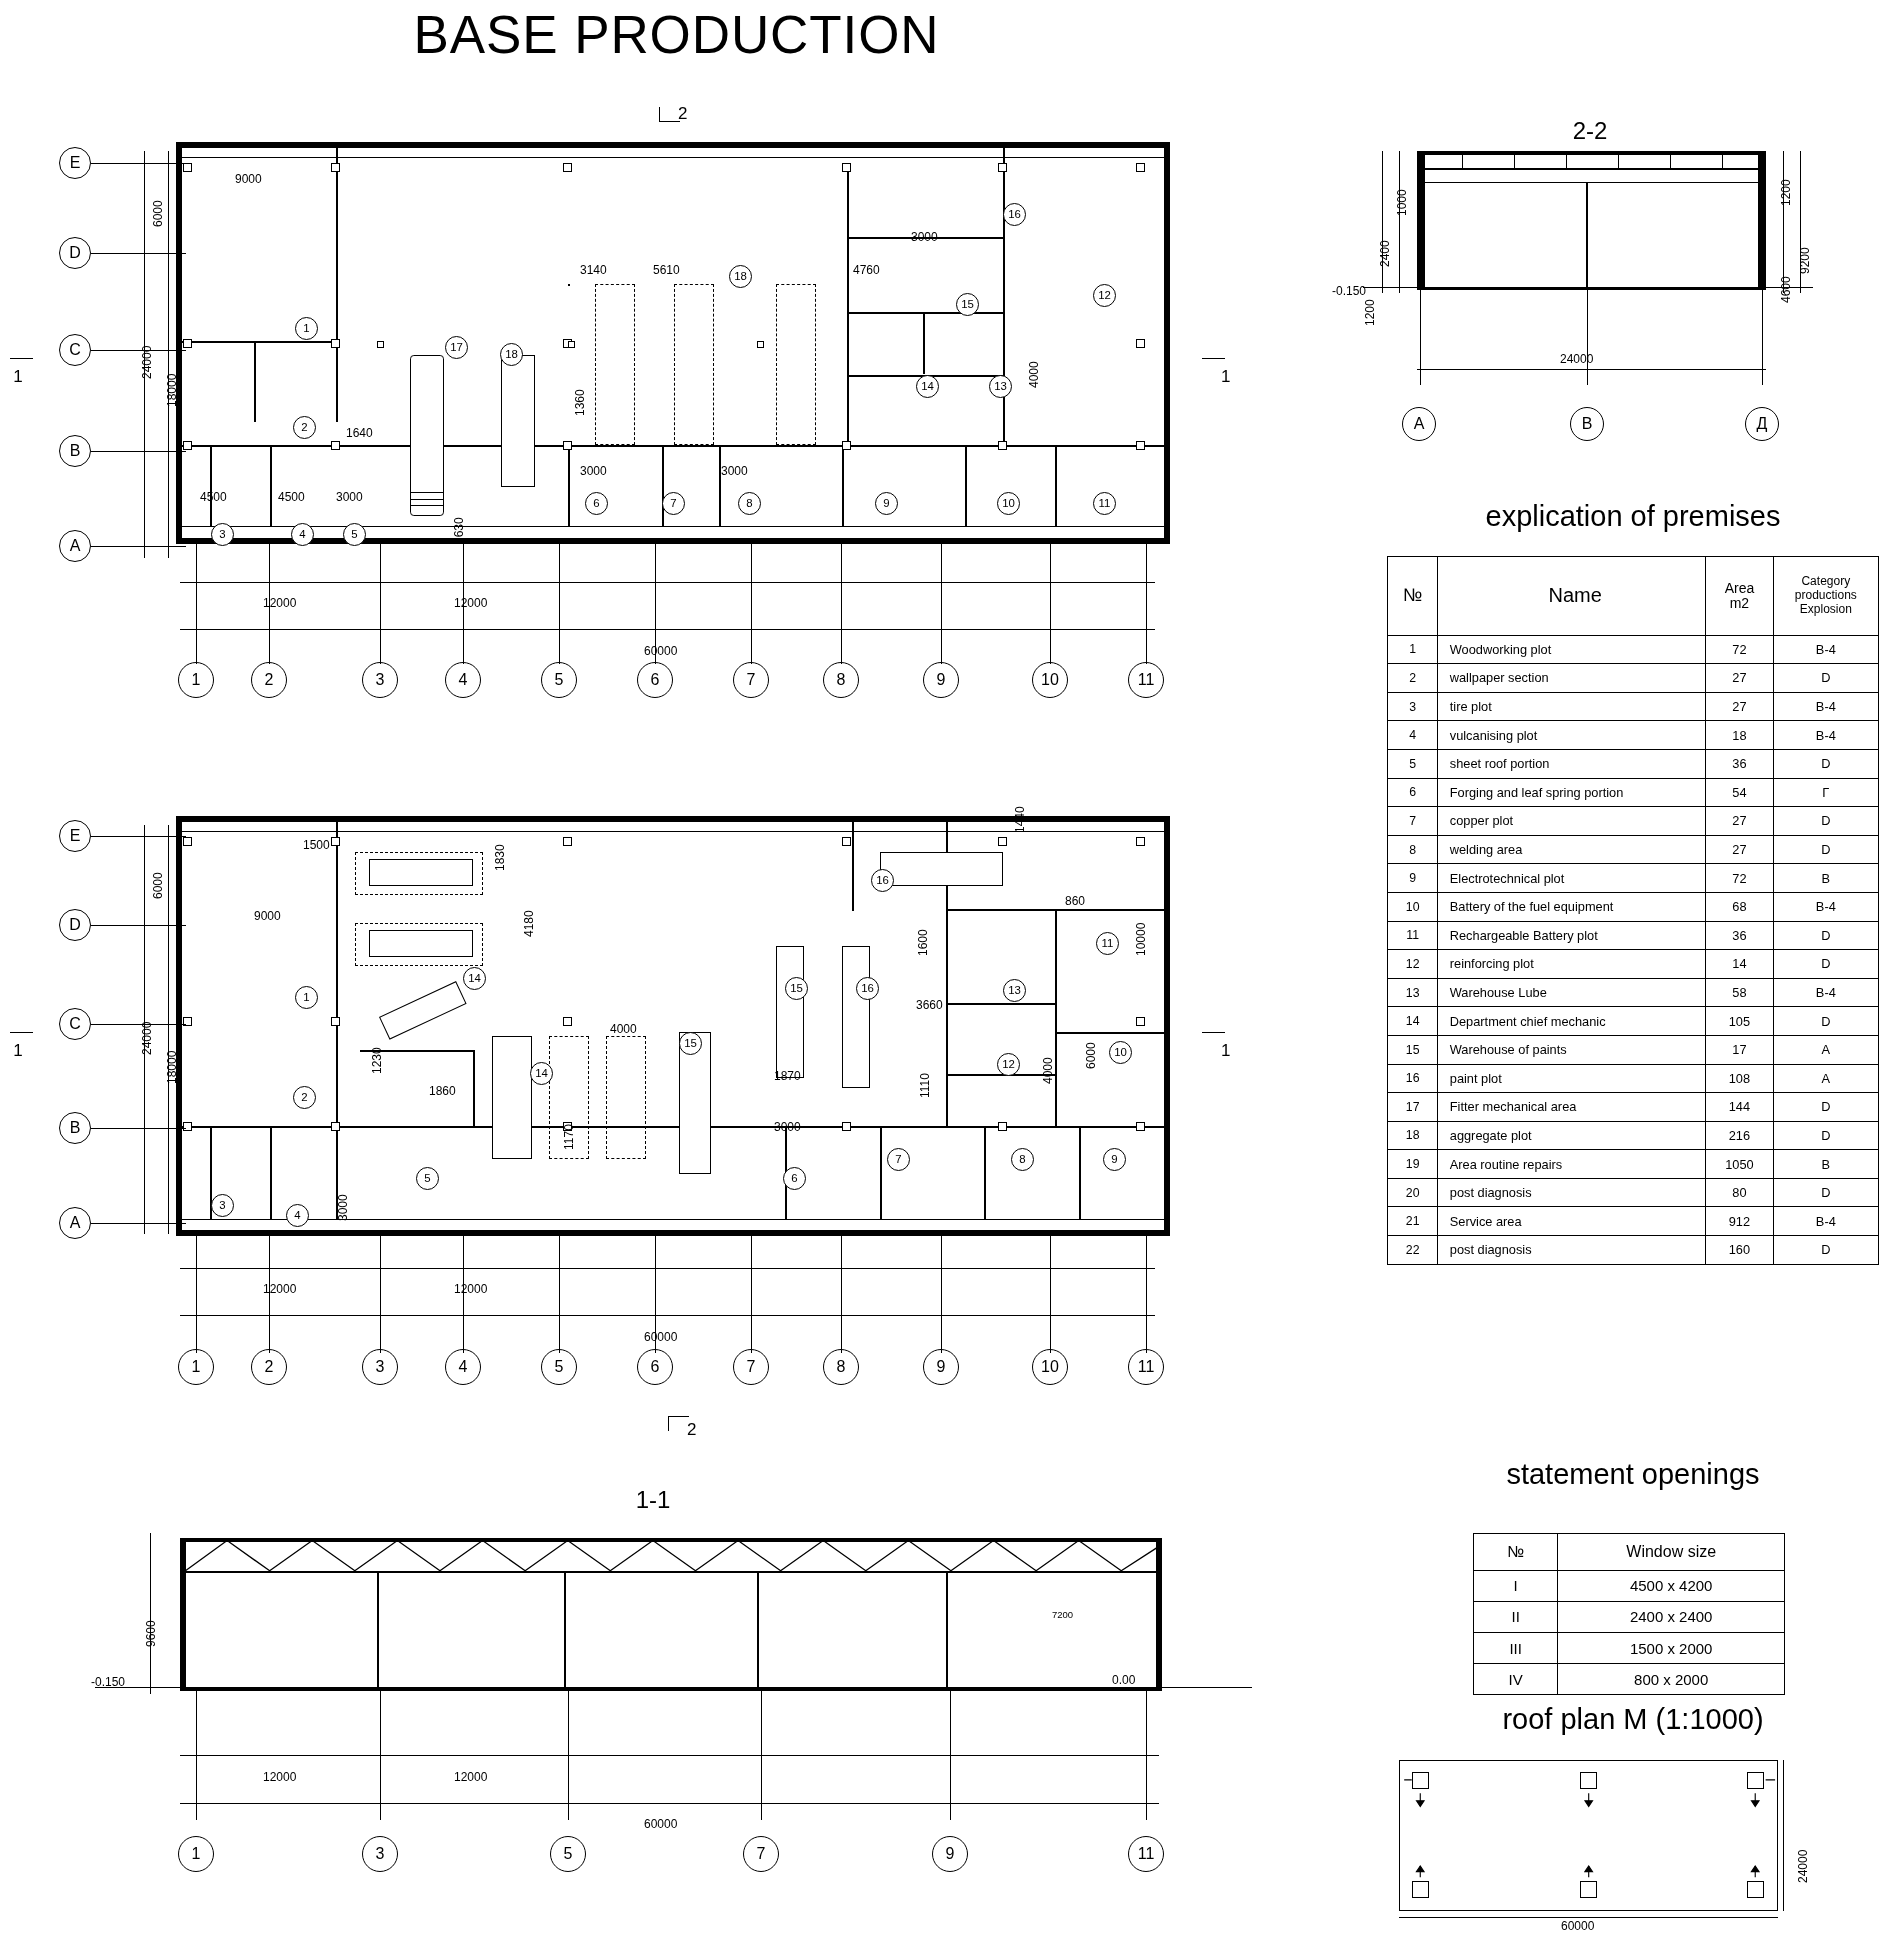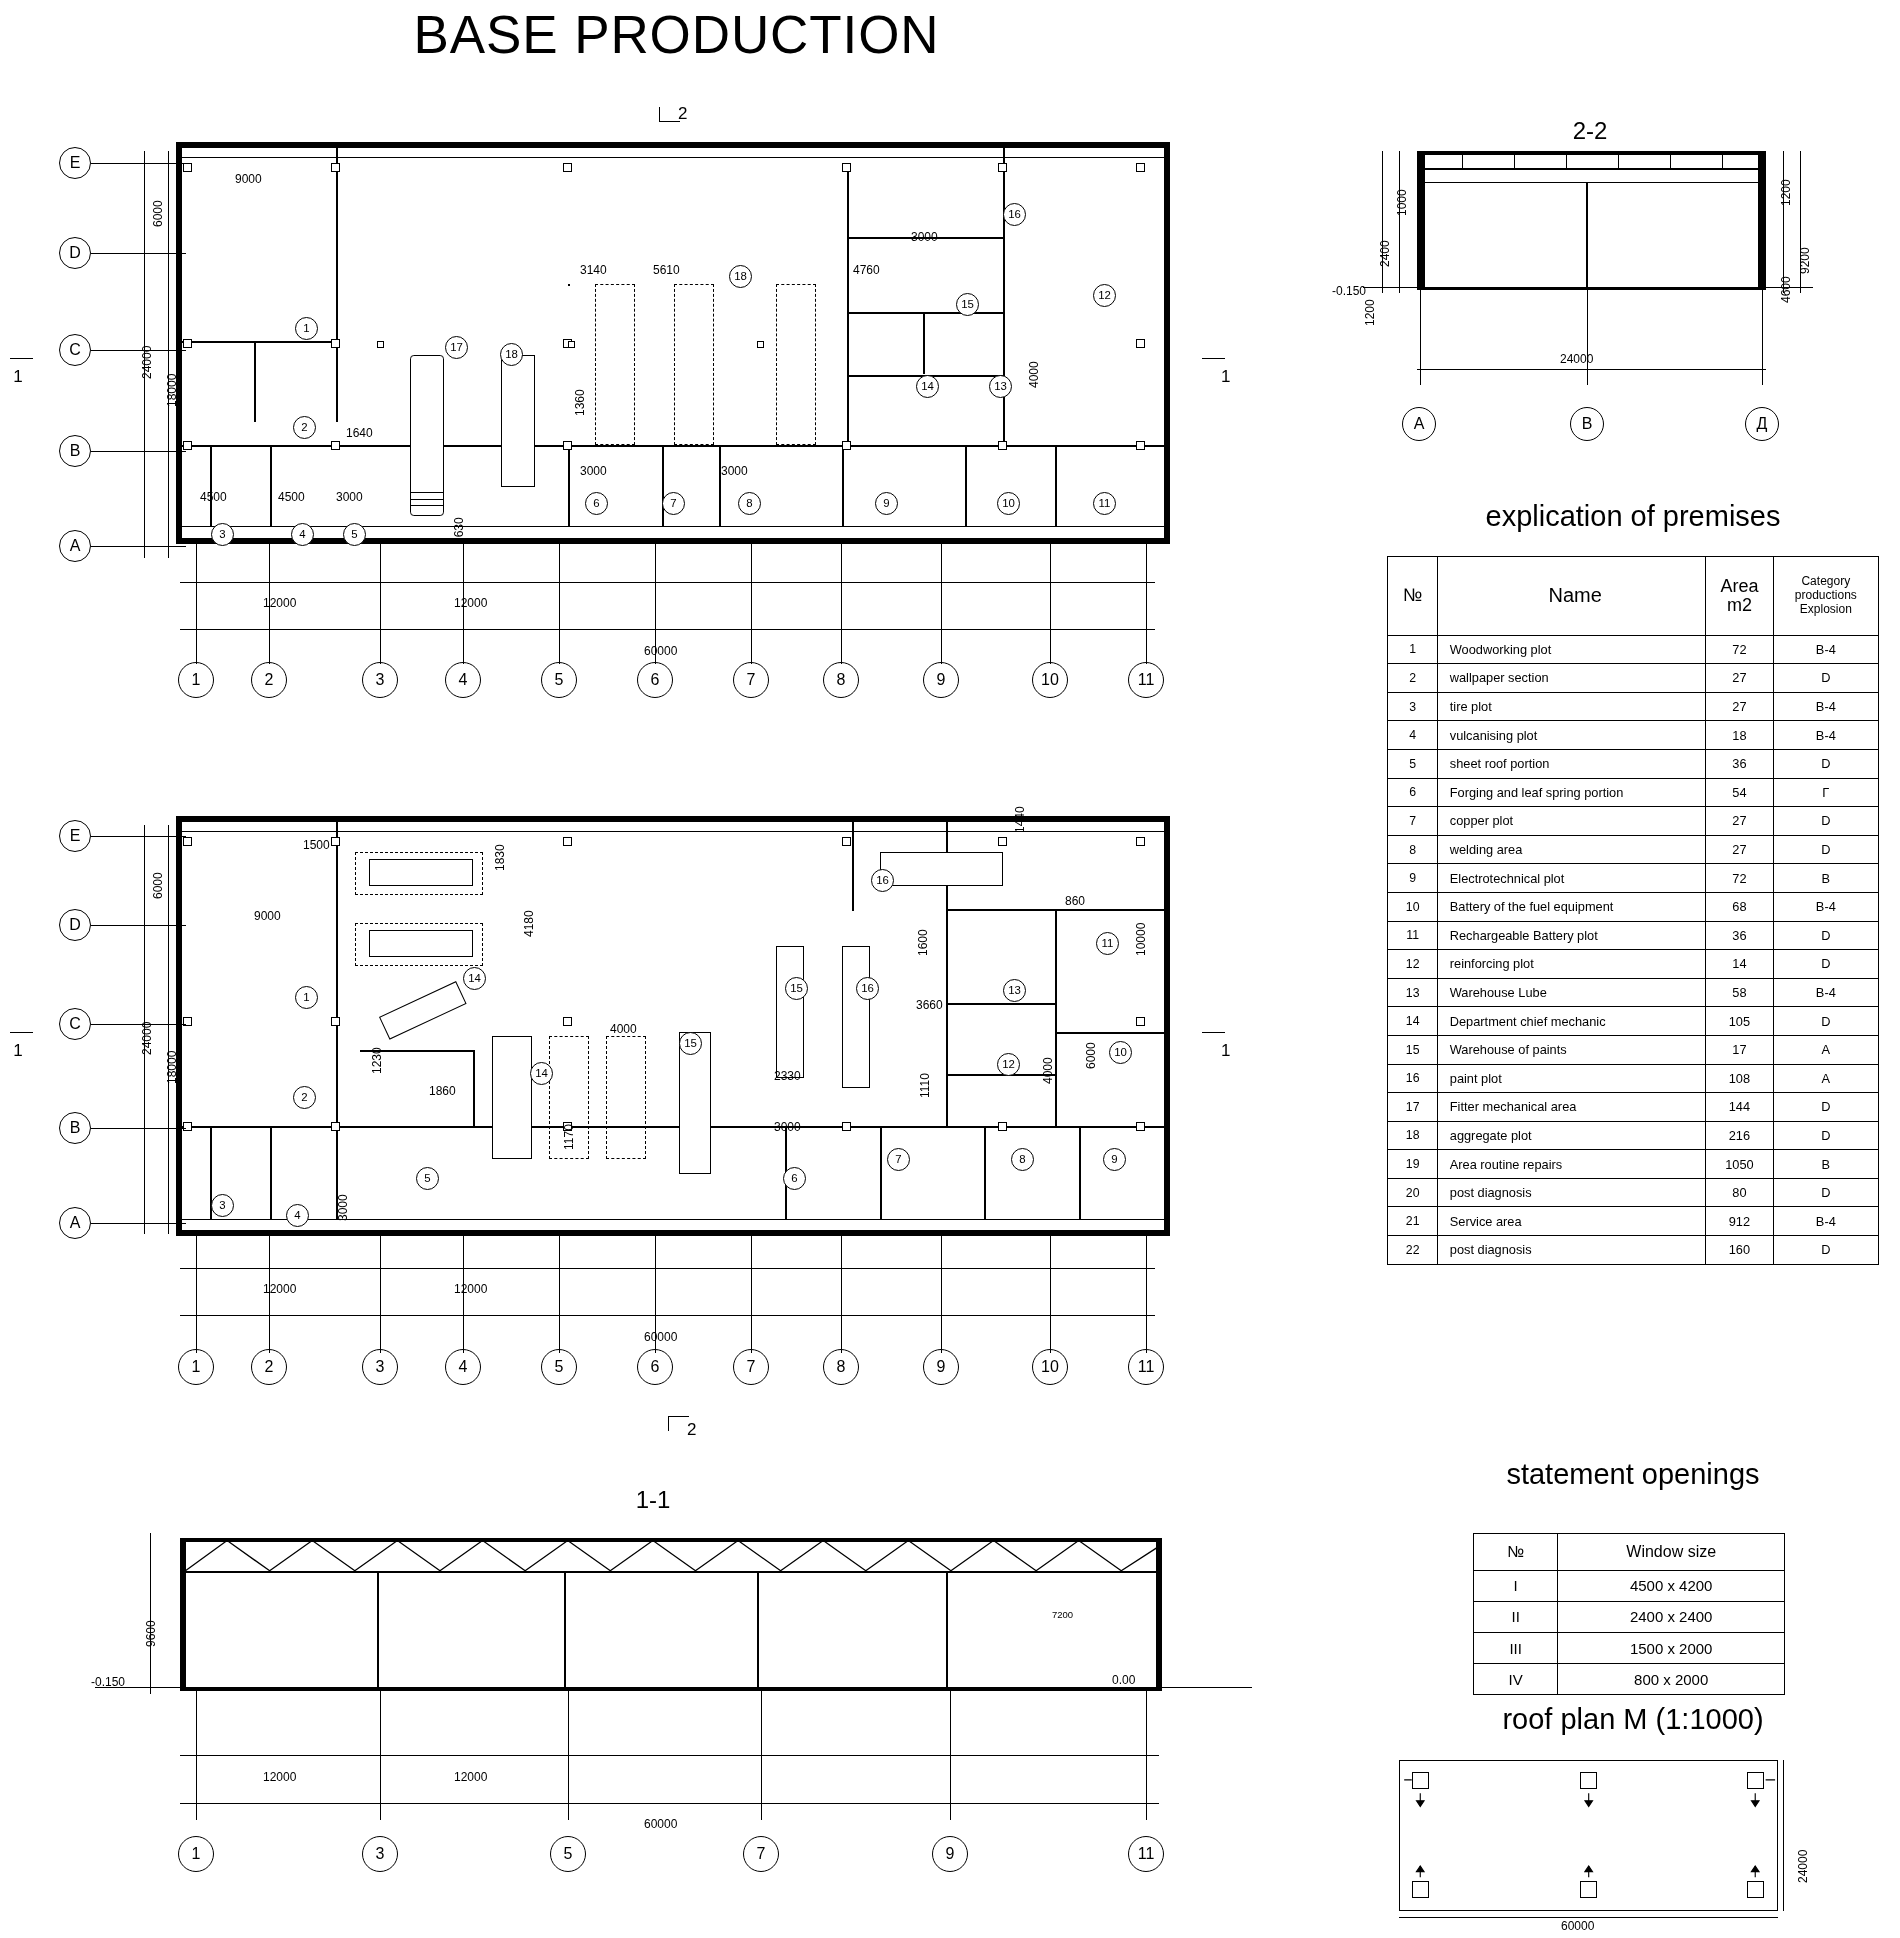--- a/index.html
+++ b/index.html
@@ -112,21 +112,21 @@
     top: 556px;
     width: 492px;
   }
   #explication-table td.num { width: 40px; text-align: center; font-size: 12.3px;}
   #explication-table td.name { text-align: left; font-size: 12.8px; padding-left: 11.4px;}
   #explication-table td.area { width: 57px; text-align: center; font-size: 12.8px;}
   #explication-table td.cat  { width: 95px; text-align: center; font-size: 12.8px;}
   #explication-table thead td { text-align: center; height: 72px; }
   #explication-table thead td.hname { font-size: 20px; }
   #explication-table thead td.hnum { font-size: 18px; }
-  #explication-table thead td.harea { font-size: 18px; line-height: 1.05;}
+  #explication-table thead td.harea { font-size: 14px; line-height: 1.05;}
   #explication-table thead td.hcat { font-size: 12px; line-height: 1.15;}
   #explication-table tbody td { height: 22px; }
 
   #openings-table {
     left: 1473px;
     top: 1533px;
     width: 312px;
     font-size: 15px;
   }
   #openings-table td { text-align: center; height: 24.6px; }
@@ -409,21 +409,21 @@
     <div class="dim" style="left:303px;top:838px;">1500</div>
     <div class="dim vert" style="left:493px;top:871px;">1830</div>
     <div class="dim vert" style="left:522px;top:937px;">4180</div>
     <div class="dim vert" style="left:370px;top:1074px;">1230</div>
     <div class="dim" style="left:429px;top:1084px;">1860</div>
     <div class="dim vert" style="left:562px;top:1150px;">1170</div>
     <div class="dim" style="left:610px;top:1022px;">4000</div>
     <div class="dim vert" style="left:1041px;top:1084px;">4000</div>
     <div class="dim" style="left:774px;top:1120px;">3000</div>
     <div class="dim vert" style="left:336px;top:1221px;">3000</div>
-    <div class="dim" style="left:774px;top:1069px;">2330</div>
+    <div class="dim" style="left:774px;top:1069px;">1870</div>
     <div class="dim vert" style="left:1013px;top:833px;">1440</div>
     <div class="dim" style="left:1065px;top:894px;">860</div>
     <div class="dim vert" style="left:916px;top:956px;">1600</div>
     <div class="dim" style="left:916px;top:998px;">3660</div>
     <div class="dim vert" style="left:918px;top:1098px;">1110</div>
     <div class="dim vert" style="left:1134px;top:956px;">10000</div>
     <div class="dim vert" style="left:1084px;top:1069px;">6000</div>
     <div class="dim" style="left:263px;top:1282px;">12000</div>
     <div class="dim" style="left:454px;top:1282px;">12000</div>
     <div class="dim" style="left:644px;top:1330px;">60000</div>

